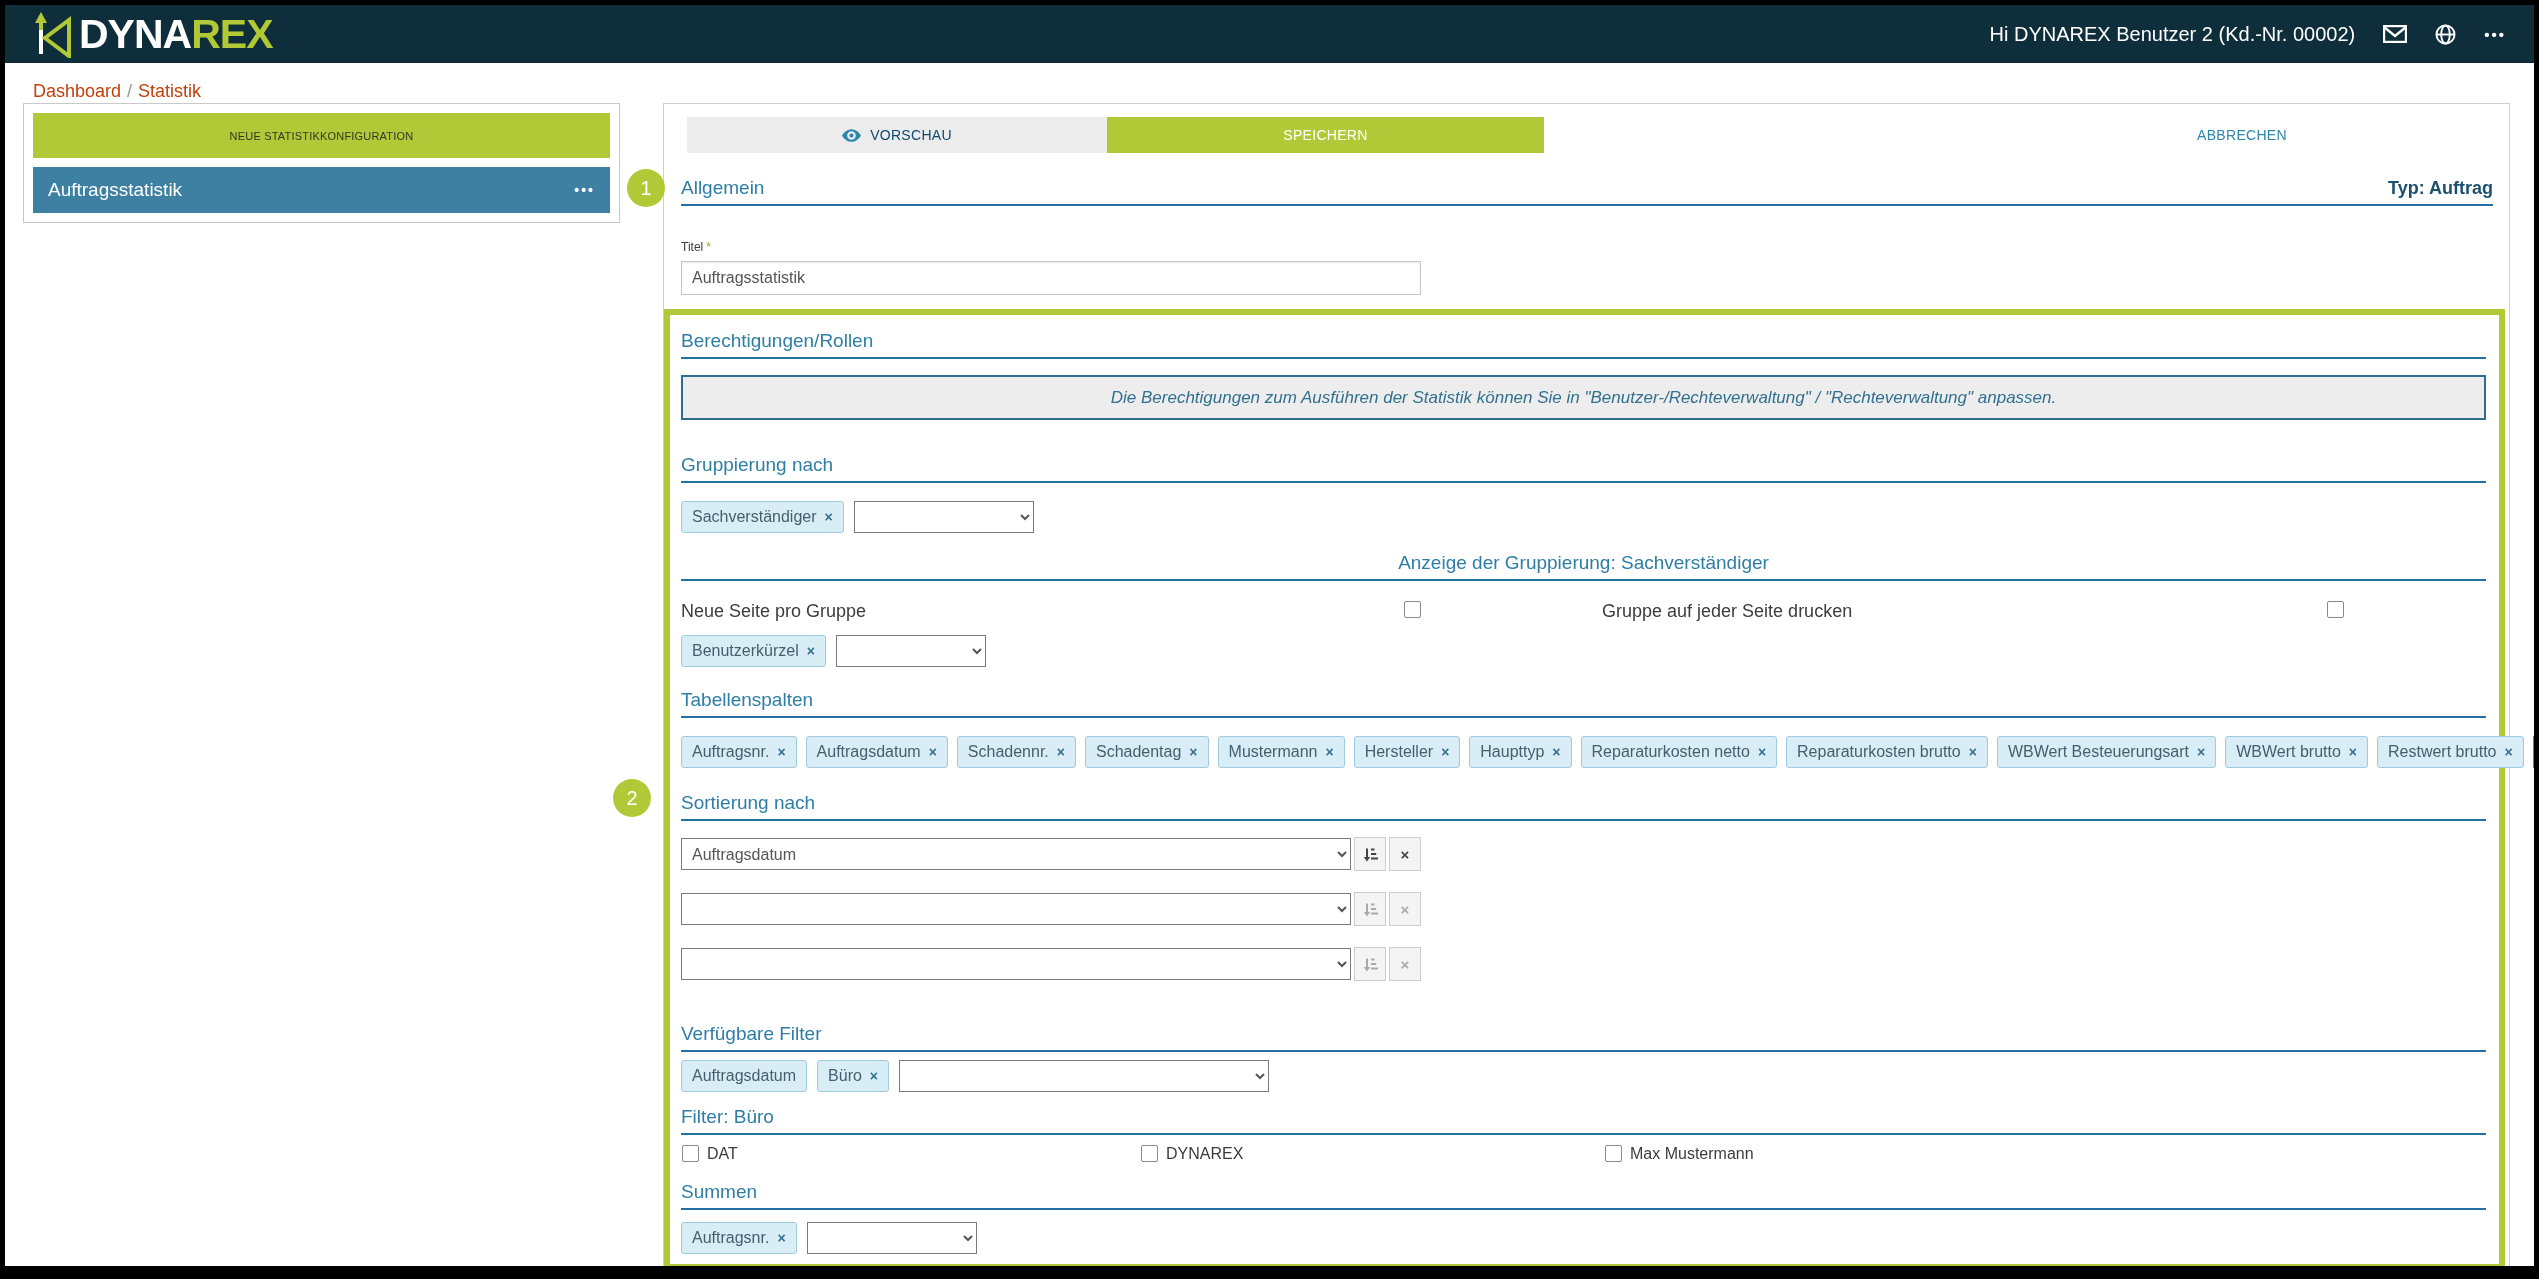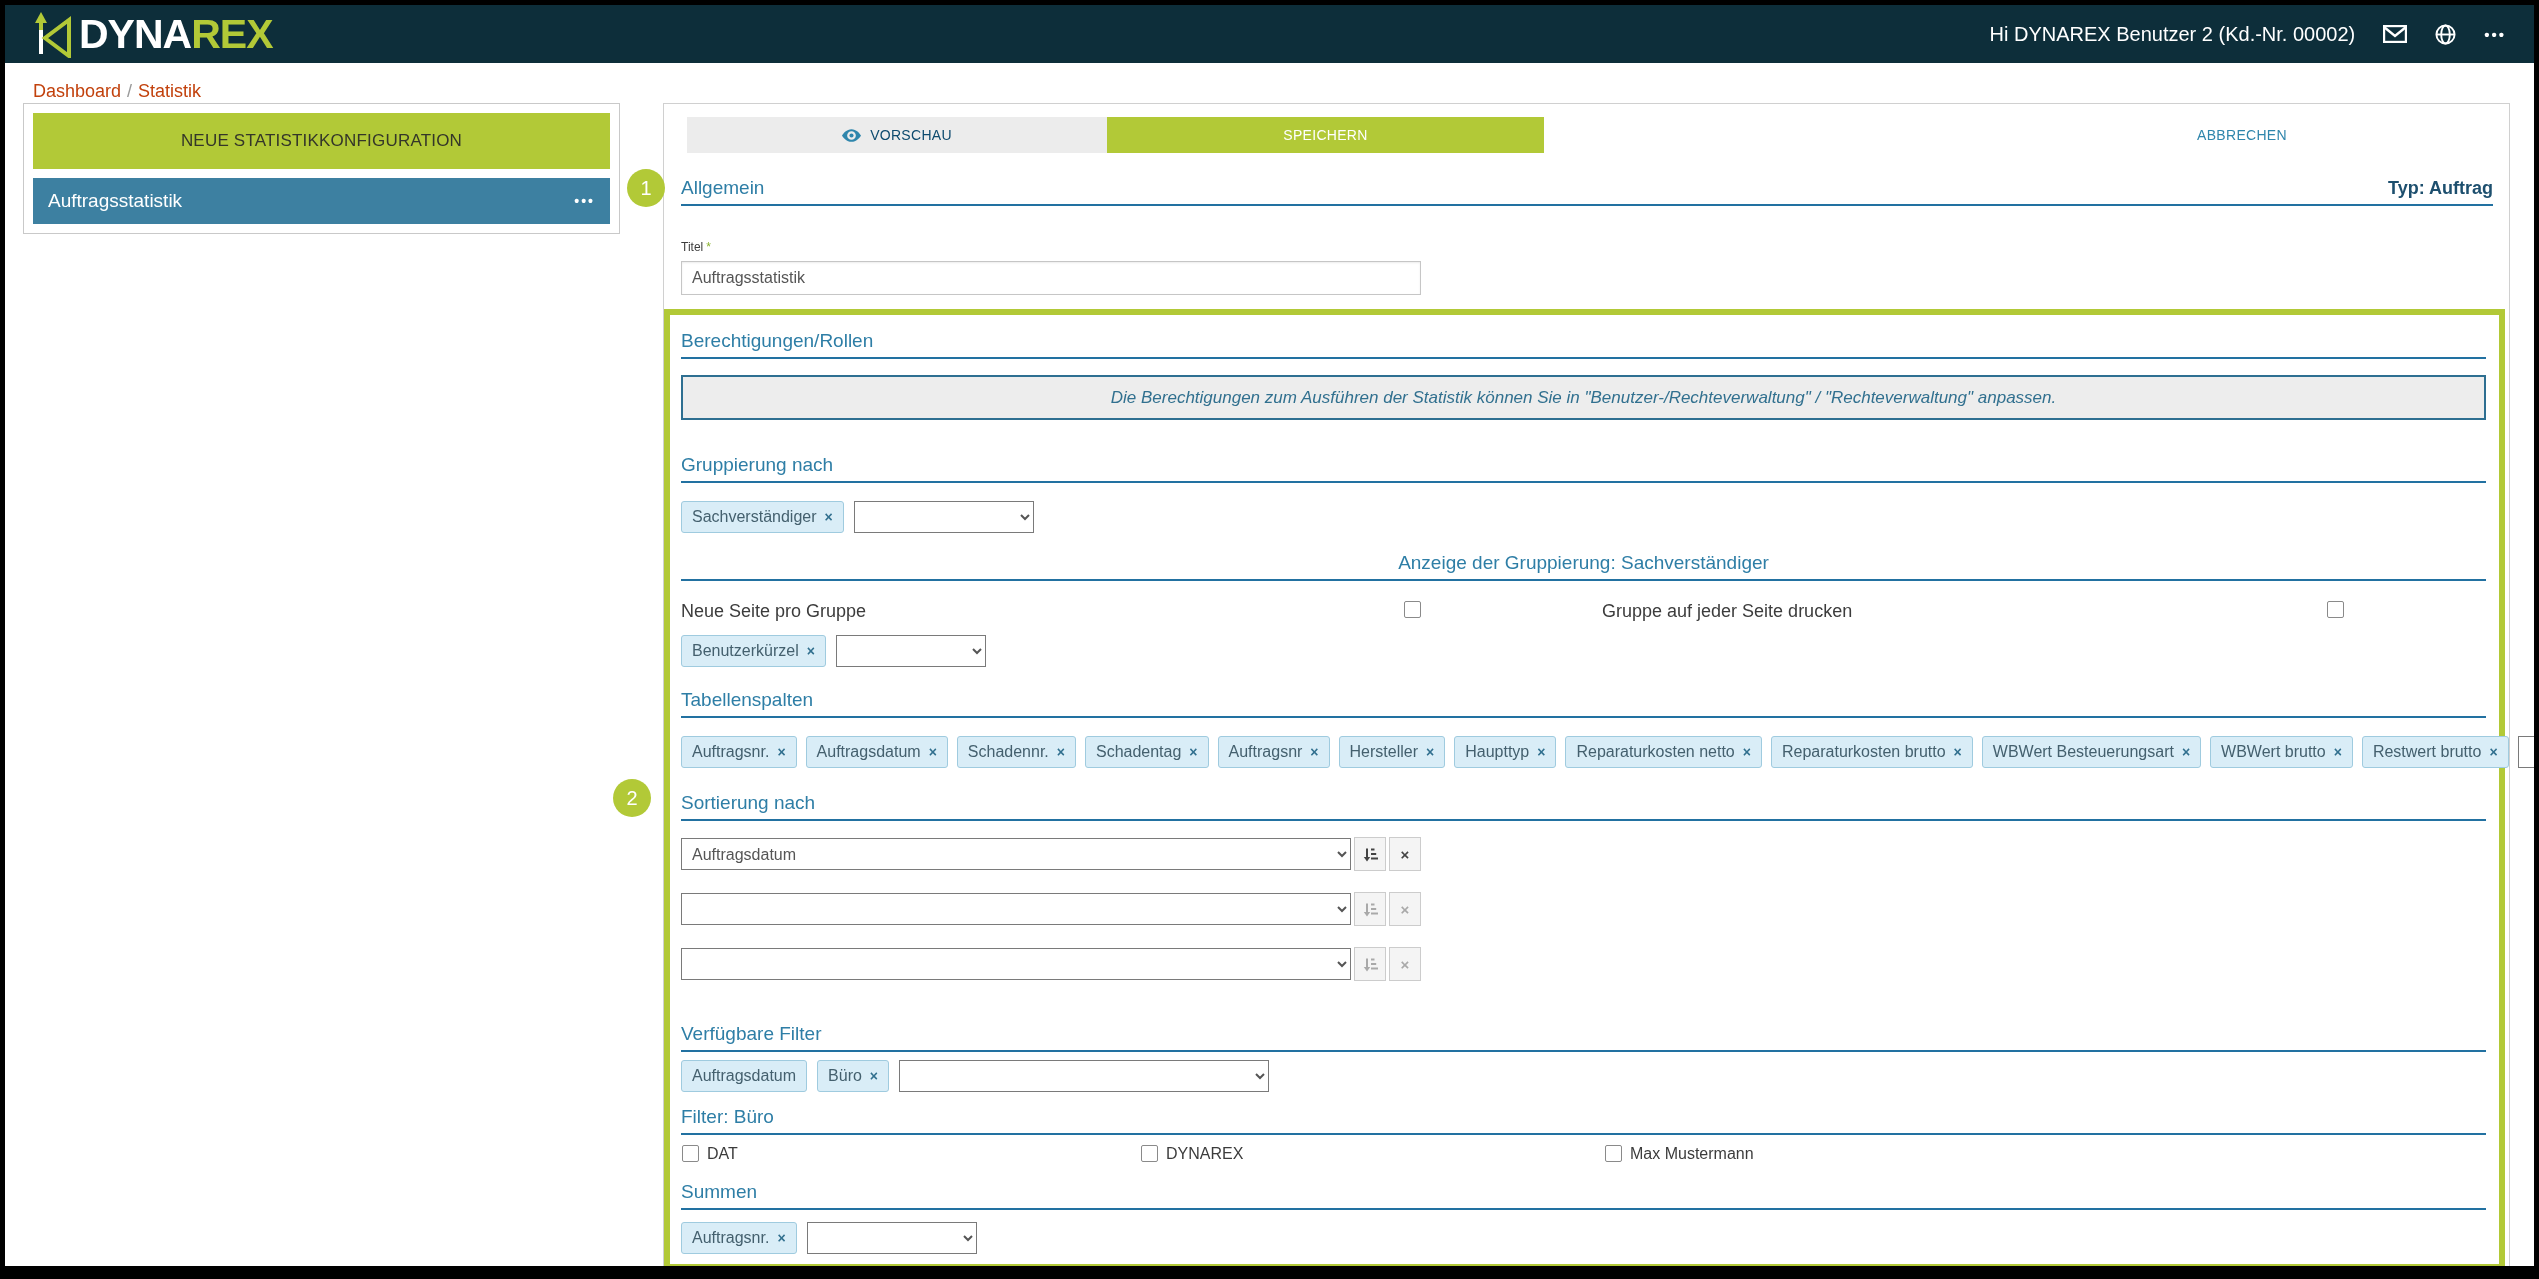--- a/index.html
+++ b/index.html
@@ -19,22 +19,22 @@
   .top-icon { display:inline-flex; align-items:center; cursor:pointer; }
   .ellipsis { font-size:15px; letter-spacing:2px; font-weight:bold; line-height:1; }
 
   
   .breadcrumb { padding:18px 0 0 28px; font-size:18px; color:#3389ad; }
   .breadcrumb .sep { color:#999; padding:0 6px; }
   .breadcrumb a { color:#c2410c; text-decoration:none; cursor:pointer; }
 
   
   .sidebar { position:absolute; left:18px; top:98px; width:597px; background:#fff; border:1px solid #c9c9c9; padding:9px; }
-  .btn-new { height:56px; background:#b2c937; color:#343629; display:flex; align-items:center; justify-content:center;
-             font-size:17px; letter-spacing:.2px; cursor:pointer; }
+  .btn-new { height:45px; background:#b2c937; color:#343629; display:flex; align-items:center; justify-content:center;
+             font-size:11px; letter-spacing:.2px; cursor:pointer; }
   .sidebar-item { margin-top:9px; height:46px; background:#3d80a1; color:#fff; display:flex; align-items:center;
                   padding:0 15px; font-size:19px; cursor:pointer; }
   .sidebar-item .dots { margin-left:auto; font-weight:bold; letter-spacing:2px; font-size:14px; }
 
   
   .badge { position:absolute; width:38px; height:38px; border-radius:50%; background:#b2c937; color:#fff;
            display:flex; align-items:center; justify-content:center; font-size:20px; z-index:30; }
   .badge1 { left:622px; top:164px; }
   .badge2 { left:608px; top:774px; }
 
@@ -223,21 +223,21 @@
           </span>
         <span class="tag">
             <span>Schadennr.</span>
             <span class="x">×</span>
           </span>
         <span class="tag">
             <span>Schadentag</span>
             <span class="x">×</span>
           </span>
         <span class="tag">
-            <span>Auftragsnr</span>
+            <span>Mustermann</span>
             <span class="x">×</span>
           </span>
         <span class="tag">
             <span>Hersteller</span>
             <span class="x">×</span>
           </span>
         <span class="tag">
             <span>Haupttyp</span>
             <span class="x">×</span>
           </span>

